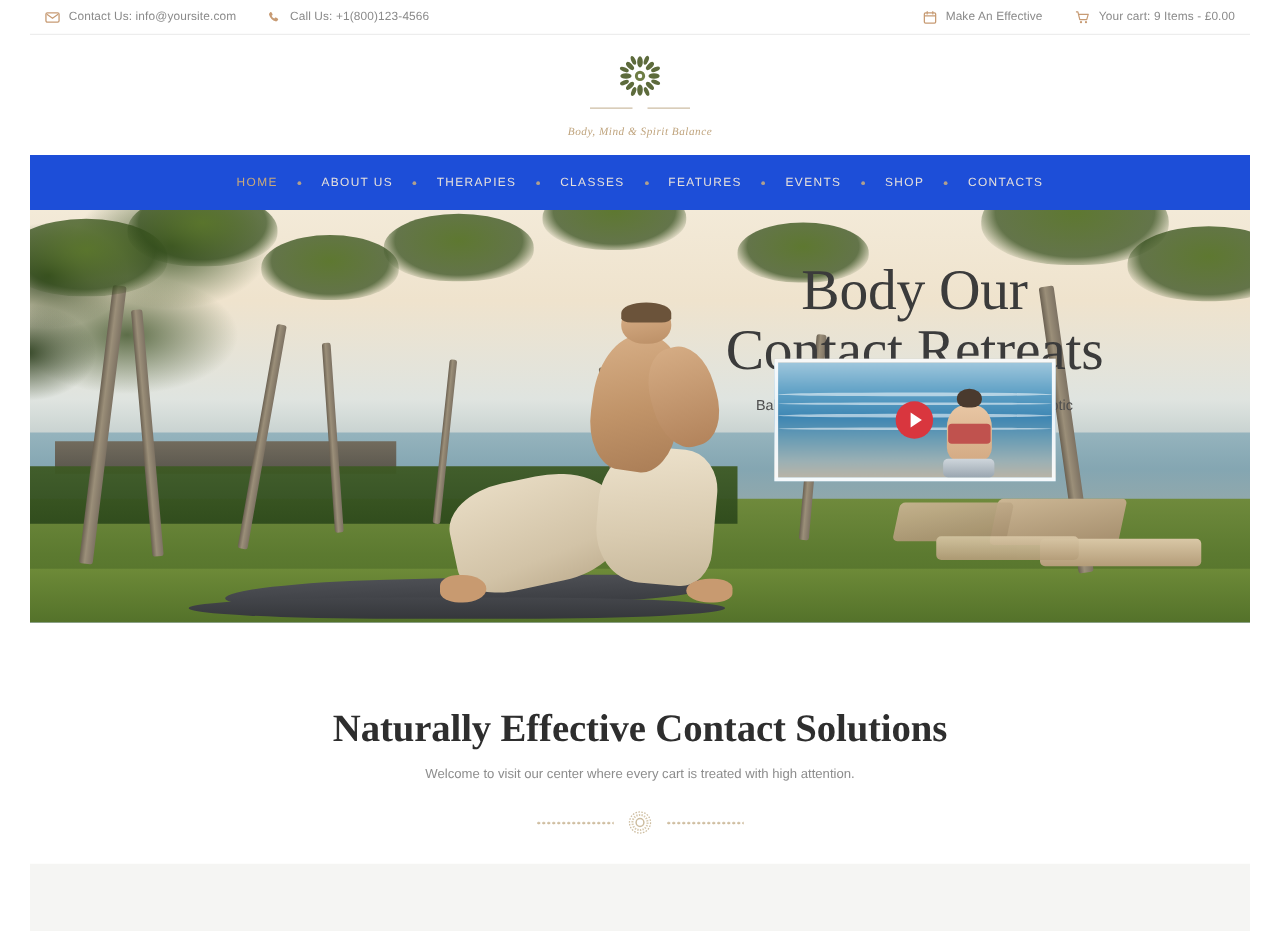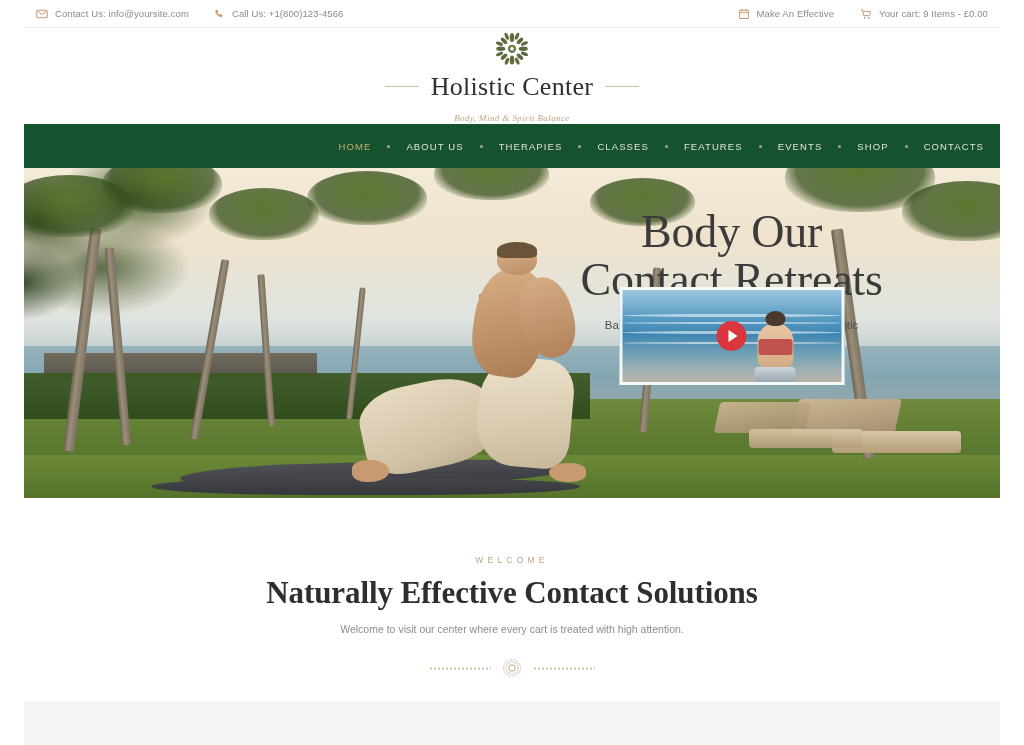--- a/index.html
+++ b/index.html
@@ -63,24 +63,24 @@
     font-size: 9px;
     color: #c0a57f;
     letter-spacing: .4px;
     margin-top: 13px;
   }
 
   
   .nav {
     margin: 0 24px;
     height: 44px;
-    background: #14532d;
+    background: #1d4ed8;
     display: flex;
     align-items: center;
-    justify-content: flex-end;
+    justify-content: center;
   }
   .nav-list { display: flex; align-items: center; }
   .nav-item {
     font-size: 9.5px;
     letter-spacing: 1.1px;
     color: #e6e0dc;
     padding: 0 16px;
     text-transform: uppercase;
     cursor: pointer;
     white-space: nowrap;
@@ -421,21 +421,20 @@
           <ellipse cx="12" cy="25" rx="5" ry="2.3"></ellipse>
           <ellipse cx="48" cy="25" rx="5" ry="2.3"></ellipse>
         </g>
         <circle cx="30" cy="25" r="5.5" fill="#6e7d45"></circle>
         <circle cx="30" cy="25" r="2.4" fill="#fff"></circle>
       </g>
     </svg>
   </span>
   <div class="logo-row">
     <span class="logo-rule"></span>
-    <span class="logo-name">Holistic Center</span>
     <span class="logo-rule"></span>
   </div>
   <div class="logo-tag">Body, Mind &amp; Spirit Balance</div>
 </div>
 
 <nav class="nav">
   <div class="nav-list">
     <span class="nav-item active">HOME</span>
     <span class="nav-dot"></span>
     <span class="nav-item">ABOUT US</span>
@@ -525,21 +524,20 @@
         <div class="h"></div>
       </div>
       <div class="play-btn">
           <i></i>
         </div>
     </div>
   </div>
 </section>
 
 <section class="welcome">
-  <div class="welcome-eyebrow">WELCOME</div>
   <h1 class="welcome-title">Naturally Effective Contact Solutions</h1>
   <div class="welcome-sub">Welcome to visit our center where every cart is treated with high attention.</div>
 
   <div class="divider">
     <span class="div-dots"></span>
     <span class="div-orn">
       <svg viewBox="0 0 24 24" width="22" height="22">
         <g fill="#cdbda0">
           <circle cx="12" cy="12" r="9.2" fill="none" stroke="#cdbda0" stroke-width="1.1" stroke-dasharray="1.4 1.2"></circle>
           <circle cx="12" cy="12" r="6.6" fill="none" stroke="#d6c8ae" stroke-width="1.8" stroke-dasharray="1.2 1.1"></circle>

